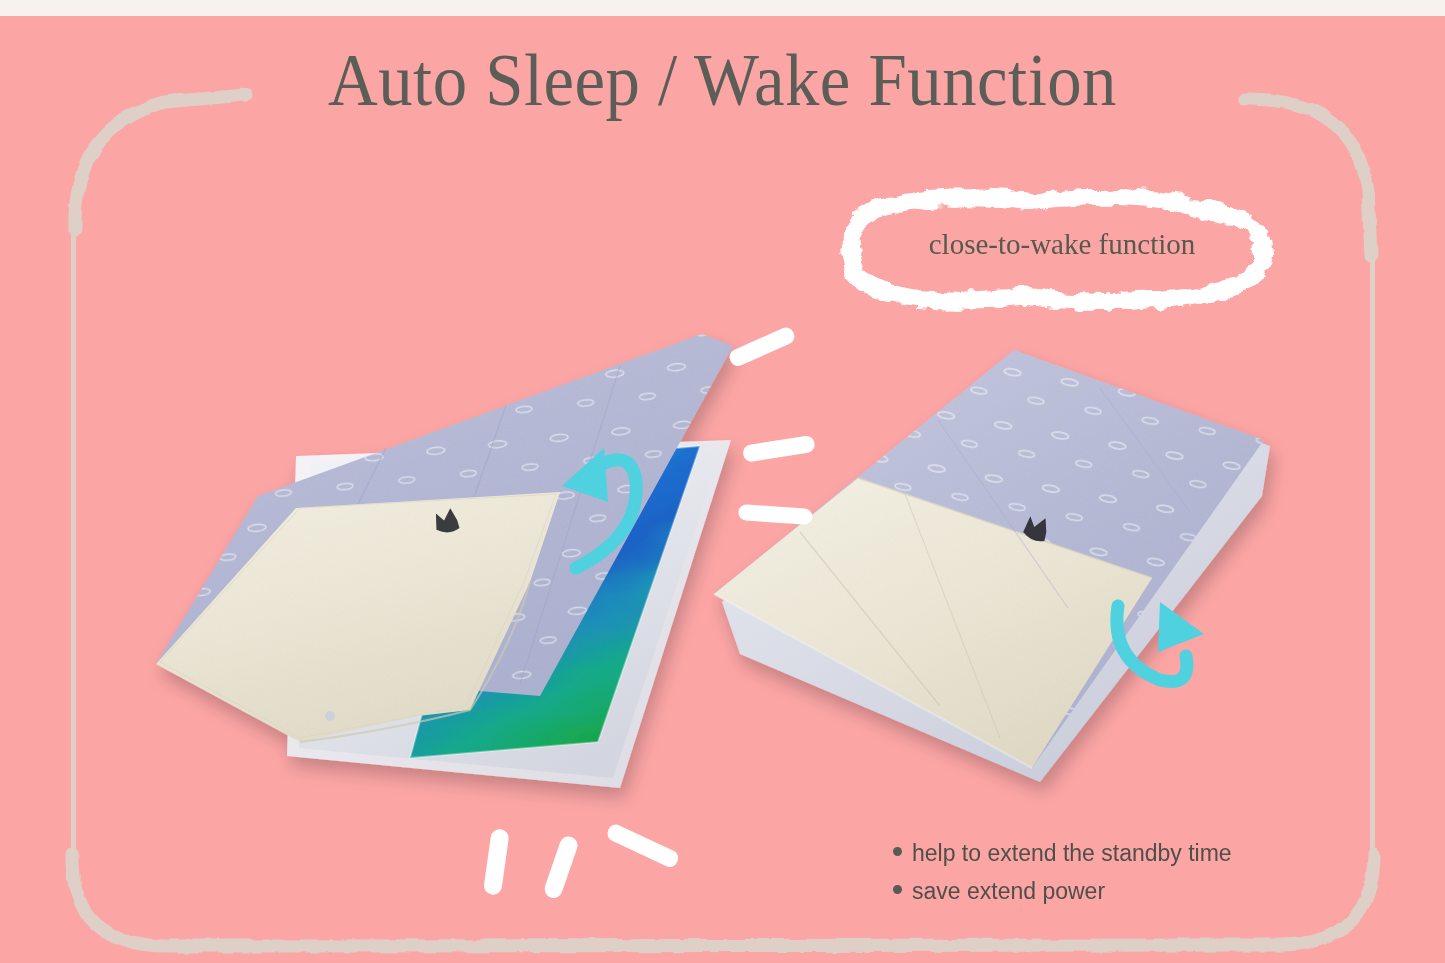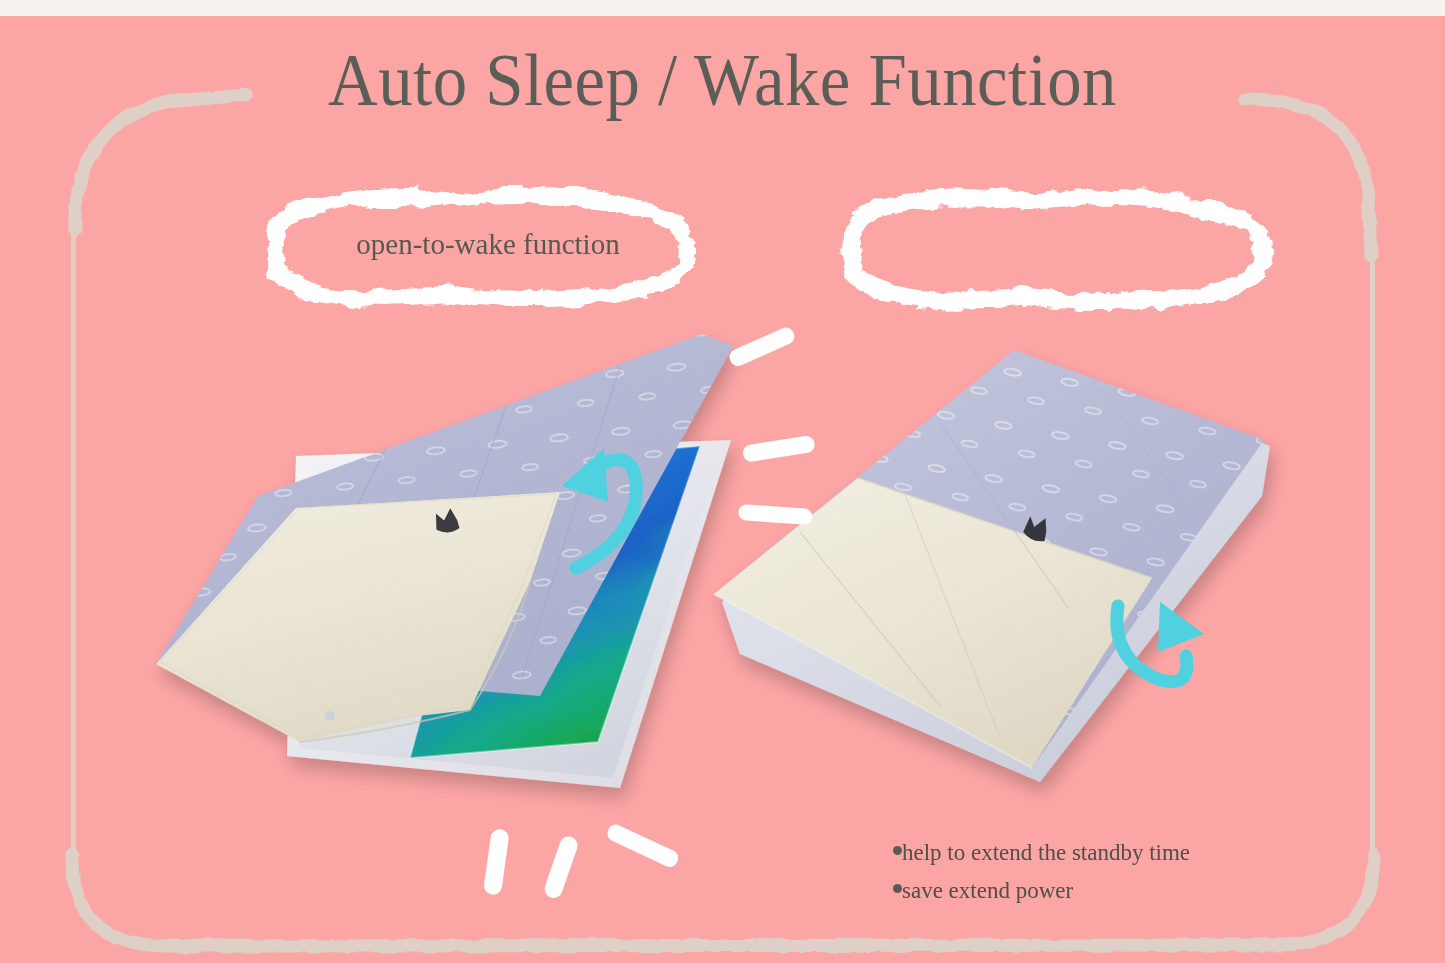--- a/index.html
+++ b/index.html
@@ -81,24 +81,25 @@
   
   .bullets {
     position: absolute;
     left: 893px;
     top: 818px;
     width: 420px;
   }
   .bullet-row {
     display: flex;
     align-items: baseline;
+    gap: 10px;
     font-size: 23px;
     line-height: 38px;
     color: #4f4f49;
-    font-family: Liberation Serif, serif;
+    font-family: Liberation Sans, sans-serif;
     white-space: nowrap;
   }
   .bullet-dot {
     display: inline-block;
     width: 9px;
     height: 9px;
     border-radius: 50%;
     background: #5a5a54;
     flex: 0 0 auto;
     position: relative;
@@ -124,45 +125,33 @@
 
     <path d="M75 210 L 72 840" fill="none" stroke="#dfd0c7" stroke-width="13" stroke-linecap="round" filter="url(#roughen)"></path>
 
     <path d="M1371 235 L 1374 838" fill="none" stroke="#dfd0c7" stroke-width="13" stroke-linecap="round" filter="url(#roughen)"></path>
 
     <path d="M72 838 Q 70 930 168 930 L 1280 929 Q 1374 928 1374 838" fill="none" stroke="#dfd0c7" stroke-width="13" stroke-linecap="round" filter="url(#roughen)"></path>
   </svg>
 
   <div class="title">Auto Sleep / Wake Function</div>
 
-  <div class="callout" id="callout-open">
-    <svg class="bubble-svg" viewBox="0 0 460 128" preserveAspectRatio="none">
-      <defs>
-        <filter id="cloudy1" x="-25%" y="-35%" width="150%" height="170%">
-          <feTurbulence type="fractalNoise" baseFrequency="0.035 0.07" numOctaves="4" seed="3" result="nn"></feTurbulence>
-          <feDisplacementMap in="SourceGraphic" in2="nn" scale="14" xChannelSelector="R" yChannelSelector="G"></feDisplacementMap>
-        </filter>
-      </defs>
-      <path d="M50 24 Q 120 6 200 16 Q 290 4 370 22 Q 432 34 428 64 Q 434 98 368 108
-               Q 280 122 190 110 Q 104 120 48 106 Q 14 96 18 64 Q 12 34 50 24 Z" fill="none" stroke="#ffffff" stroke-width="17" stroke-linejoin="round" filter="url(#cloudy1)"></path>
-    </svg>
-    <div class="callout-text">open-to-wake function</div>
-  </div>
 
   <div class="callout" id="callout-close">
     <svg class="bubble-svg" viewBox="0 0 460 128" preserveAspectRatio="none">
       <defs>
         <filter id="cloudy2" x="-25%" y="-35%" width="150%" height="170%">
           <feTurbulence type="fractalNoise" baseFrequency="0.04 0.065" numOctaves="4" seed="11" result="nn2"></feTurbulence>
           <feDisplacementMap in="SourceGraphic" in2="nn2" scale="14" xChannelSelector="R" yChannelSelector="G"></feDisplacementMap>
         </filter>
       </defs>
       <path d="M52 22 Q 124 8 204 18 Q 292 6 372 24 Q 434 36 430 66 Q 436 100 370 110
                Q 282 124 192 112 Q 106 122 50 108 Q 16 98 20 66 Q 14 36 52 22 Z" fill="none" stroke="#ffffff" stroke-width="17" stroke-linejoin="round" filter="url(#cloudy2)"></path>
     </svg>
+    <div class="callout-text">close-to-wake function</div>
   </div>
 
   <svg class="device-layer" viewBox="0 0 1445 963">
     <defs>
 
       <filter id="fabric" x="0%" y="0%" width="100%" height="100%">
         <feTurbulence type="fractalNoise" baseFrequency="0.9" numOctaves="2" seed="5" result="ft"></feTurbulence>
         <feColorMatrix in="ft" type="saturate" values="0"></feColorMatrix>
         <feComponentTransfer result="tex">
           <feFuncA type="linear" slope="0.10"></feFuncA>

